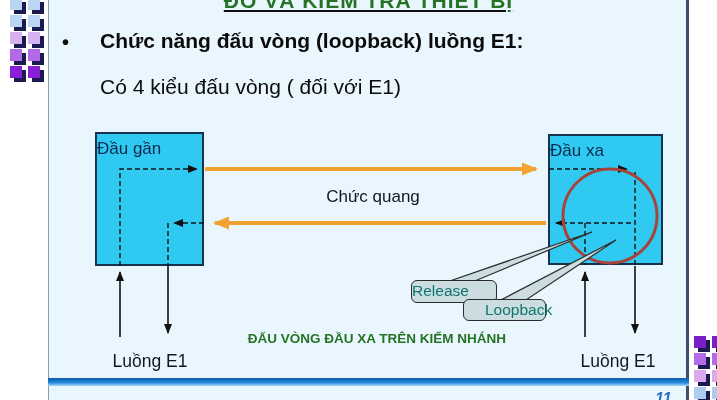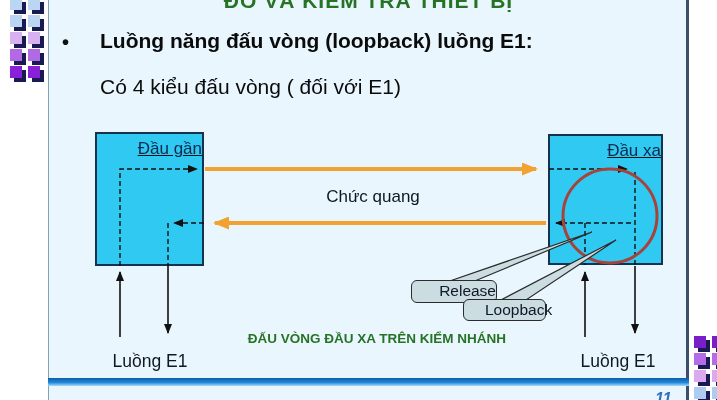--- a/index.html
+++ b/index.html
@@ -10,59 +10,58 @@
     color:#111;
   }
   .slide{
     position:absolute;left:48px;top:0;width:641px;height:400px;
     background:var(--slide-bg,#E9F6FD);
     border-left:1px solid #87A0B2;
     border-right:3px solid #3D4E68;
     box-sizing:border-box;
   }
   .title-clip{
-    position:absolute;left:48px;top:0;width:641px;height:13px;overflow:hidden;
+    position:absolute;left:48px;top:0;width:641px;height:13px;overflow:hidden;text-decoration:underline;
   }
   .slide-title{
     position:relative;top:-11px;width:100%;text-align:center;
     font-size:21px;font-weight:bold;letter-spacing:1px;
     color:var(--title-green,#267326);
   }
   .bullet-marker{position:absolute;left:62px;top:31px;font-size:20px;font-weight:bold;}
   .bullet-heading{position:absolute;left:100px;top:29px;font-size:21px;font-weight:bold;color:#0b0b0b;}
   .bullet-subtext{position:absolute;left:100px;top:58px;font-size:21px;color:#0b0b0b;margin-top:17px;}
 
   .node-box{
     position:absolute;box-sizing:border-box;
     background:var(--box-fill,#30C9F2);
     border:2px solid var(--box-border,#16324F);
-    text-align:right;
+    text-align:left;
     z-index:1;
-    text-decoration:underline;
   }
   .node-box .node-label{
     margin-top:5px;font-size:17px;color:var(--box-label,#0A2A4E);
   }
   #near-box{left:95px;top:132px;width:109px;height:134px;}
   #far-box{left:548px;top:134px;width:115px;height:131px;}
 
   .float-label{position:absolute;text-align:center;z-index:3;}
   #optical-label{left:298px;top:187px;width:150px;font-size:17px;color:#10181f;}
   #e1-left-label{left:88px;top:351px;width:124px;font-size:17.5px;color:#10181f;}
   #e1-right-label{left:556px;top:351px;width:124px;font-size:17.5px;color:#10181f;}
   #diagram-caption{left:177px;top:331px;width:400px;font-size:13.5px;font-weight:bold;
     color:var(--caption-green,#267326);}
 
   .callout{
     position:absolute;box-sizing:border-box;z-index:3;
     background:var(--callout-fill,#CBDDE0);
     border:1.6px solid var(--callout-border,#2B2B2B);
     border-radius:6px;
-    font-size:15.5px;color:#0f172a;
-    text-align:right;line-height:20px;
+    font-size:15.5px;color:#0f766e;
+    text-align:left;line-height:20px;
   }
   #release-callout{left:411px;top:280px;width:86px;height:23px;}
   #loopback-callout{left:463px;top:299px;width:83px;height:22px;padding-left:21px;}
 
   #connector-layer{position:absolute;left:0;top:0;z-index:2;pointer-events:none;}
 
   .bottom-bar{
     position:absolute;left:48px;top:378px;width:641px;height:8px;z-index:4;
     background:linear-gradient(180deg,
       var(--bar-top,#0C5EA8) 0%,
@@ -87,21 +86,21 @@
 
 <div id="screen">
 
   <div class="slide"></div>
 
   <div class="title-clip">
     <div class="slide-title">ĐO VÀ KIỂM TRA THIẾT BỊ</div>
   </div>
 
   <div class="bullet-marker">•</div>
-  <div class="bullet-heading">Luồng năng đấu vòng (loopback) luồng E1:</div>
+  <div class="bullet-heading">Chức năng đấu vòng (loopback) luồng E1:</div>
   <div class="bullet-subtext">Có 4 kiểu đấu vòng ( đối với E1)</div>
 
   <div class="node-box" id="near-box">
     <div class="node-label">Đầu gần</div>
   </div>
   <div class="node-box" id="far-box">
     <div class="node-label">Đầu xa</div>
   </div>
 
   <svg id="connector-layer" width="717" height="400" viewBox="0 0 717 400">

